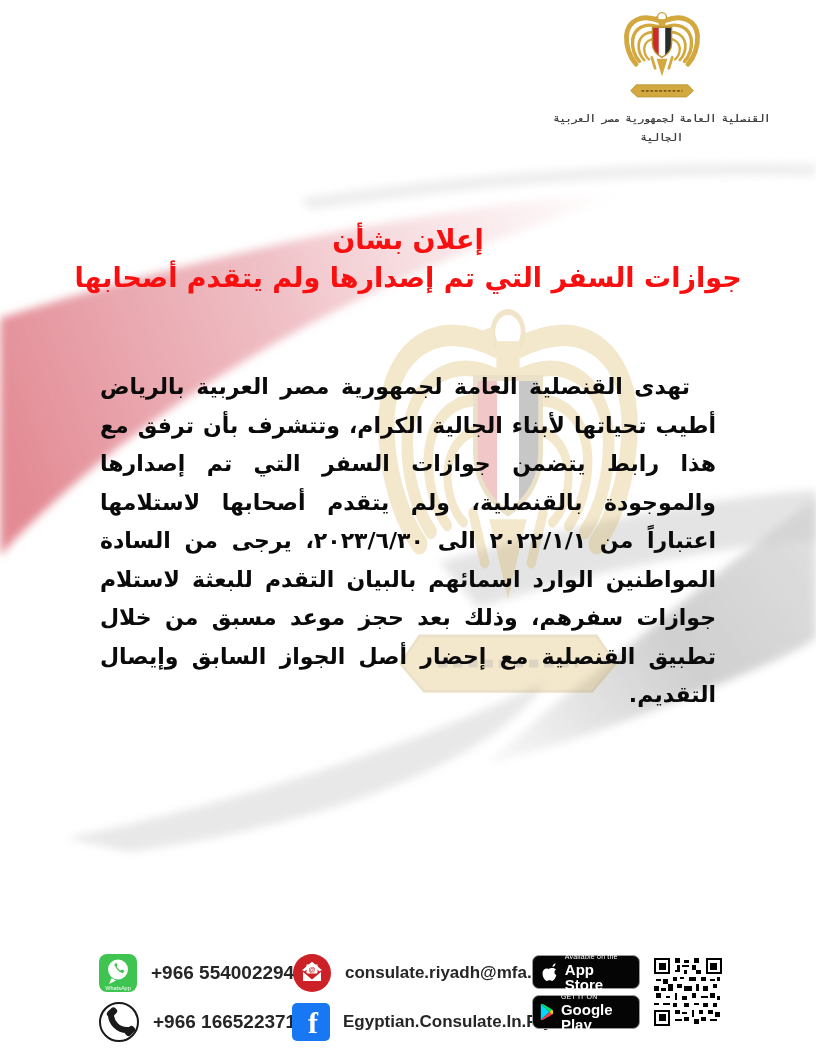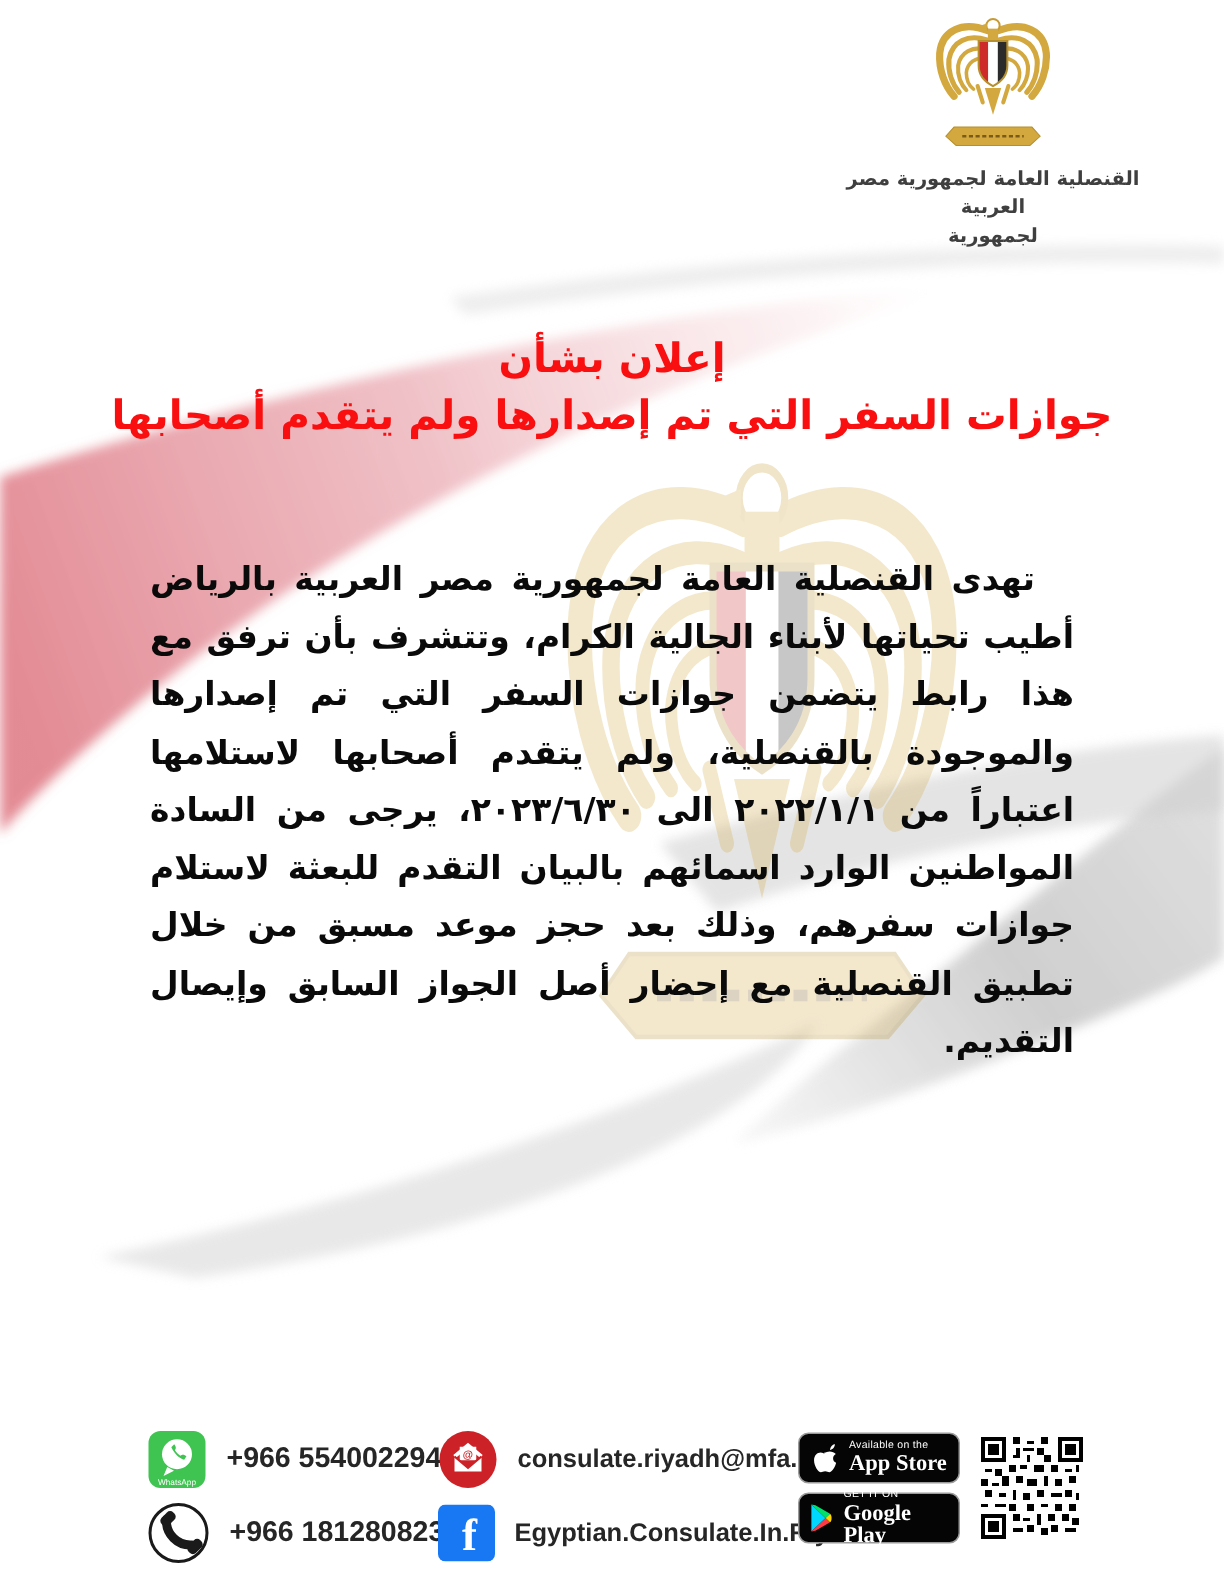--- a/index.html
+++ b/index.html
@@ -5,42 +5,42 @@
   html,body{margin:0;padding:0;background:#e9e9e9;}
   .page{position:relative;width:816px;height:1056px;background:#ffffff;overflow:hidden;
         font-family:"DejaVu Sans",sans-serif;margin:0 auto;}
   
   .flag-bg{position:absolute;left:0;top:0;width:816px;height:1056px;z-index:0;}
   .eagle-watermark{position:absolute;left:368px;top:292px;width:280px;height:430px;
         opacity:.26;z-index:0;}
   
   .emblem-block{position:absolute;top:8px;left:552px;width:220px;text-align:center;z-index:3;}
   .emblem-svg{width:82px;height:96px;display:inline-block;}
-  .org-name{font-size:13px;font-weight:bold;color:#3f3f3f;line-height:19px;direction:rtl;margin-top:2px;}
+  .org-name{font-size:10px;font-weight:bold;color:#3f3f3f;line-height:19px;direction:rtl;margin-top:2px;font-family:Liberation Mono, monospace;}
   
   .title-block{position:absolute;top:221px;left:0;width:816px;text-align:center;z-index:2;
         direction:rtl;font-weight:bold;font-size:27px;line-height:38px;color:#f90f0f;}
   .title-underlined{display:inline-block;border-bottom:4px solid #f90f0f;padding:0 3px 2px 3px;}
   
   .body-text{position:absolute;left:84px;width:648px;z-index:2;direction:rtl;
         text-align:justify;font-weight:bold;color:#0a0a0a;font-size:22px;line-height:38.5px;}
   .para1{top:352px;}
   .para2{top:636px;}
   .body-text p{margin:16px;text-indent:26px;}
   
   .footer-col{position:absolute;z-index:3;display:flex;flex-direction:column;gap:7px;}
   .contact-row{display:flex;align-items:center;gap:13px;height:42px;}
   .num-text{font-family:"Liberation Sans",sans-serif;font-weight:bold;font-size:19px;color:#262626;}
   .link-text{font-family:"Liberation Sans",sans-serif;font-weight:bold;font-size:17px;color:#262626;}
   .icon-box{flex:0 0 auto;display:block;}
   .badge{width:108px;height:34px;background:#050505;border:1px solid #9a9a9a;border-radius:7px;
         display:flex;align-items:center;padding:0 7px;gap:7px;box-sizing:border-box;color:#fff;}
   .badge-txt{display:flex;flex-direction:column;line-height:1;}
   .badge-top{font-family:"Liberation Sans",sans-serif;font-size:7px;letter-spacing:.2px;}
-  .badge-main{font-family:Liberation Serif, serif;font-size:15px;font-weight:bold;margin-top:2px;}
+  .badge-main{font-family:Liberation Sans, sans-serif;font-size:15px;font-weight:bold;margin-top:2px;}
   .qr-box{position:absolute;left:654px;top:958px;width:68px;height:68px;z-index:3;}
 </style>
 </head>
 <body>
 
 <div class="page">
 
   <svg class="flag-bg" viewBox="0 0 816 1056" xmlns="http://www.w3.org/2000/svg">
     <defs>
       <filter id="soft" x="-20%" y="-20%" width="140%" height="140%">
@@ -101,21 +101,21 @@
 
   <svg class="eagle-watermark" viewBox="0 0 120 140" preserveAspectRatio="none">
     <use href="#eagle"></use>
   </svg>
 
   <div class="emblem-block">
     <svg class="emblem-svg" viewBox="0 0 120 140">
       <use href="#eagle"></use>
     </svg>
     <div class="org-name">القنصلية العامة لجمهورية مصر العربية</div>
-    <div class="org-name" style="margin-top:0;">لجمهورية</div>
+    <div class="org-name" style="margin-top:0;">الجالية</div>
   </div>
 
   <div class="title-block">
     <div>إعلان بشأن</div>
     <div>جوازات السفر التي تم إصدارها ولم يتقدم أصحابها</div>
   </div>
 
   <div class="body-text para1">
     <p>تهدى القنصلية العامة لجمهورية مصر العربية بالرياض أطيب تحياتها لأبناء الجالية الكرام، وتتشرف بأن ترفق مع هذا رابط يتضمن جوازات السفر التي تم إصدارها والموجودة بالقنصلية، ولم يتقدم أصحابها لاستلامها اعتباراً من ٢٠٢٢/١/١ الى ٢٠٢٣/٦/٣٠، يرجى من السادة المواطنين الوارد اسمائهم بالبيان التقدم للبعثة لاستلام جوازات سفرهم، وذلك بعد حجز موعد مسبق من خلال تطبيق القنصلية مع إحضار أصل الجواز السابق وإيصال التقديم.</p>
   </div>
@@ -131,21 +131,21 @@
       </svg>
       <span class="num-text">+966 554002294</span>
     </div>
     <div class="contact-row">
       <svg class="icon-box" width="42" height="42" viewBox="0 0 42 42">
         <circle cx="21" cy="21" r="19" fill="#ffffff" stroke="#1a1a1a" stroke-width="2"></circle>
         <path d="M13,12 a16,16 0 0 0 17,17" fill="none" stroke="#1a1a1a" stroke-width="6" stroke-linecap="round"></path>
         <rect x="8.5" y="8" width="11" height="7" rx="3" fill="#1a1a1a" transform="rotate(-45 14 11.5)"></rect>
         <rect x="26.5" y="26.5" width="11" height="7" rx="3" fill="#1a1a1a" transform="rotate(-45 32 30)"></rect>
       </svg>
-      <span class="num-text">+966 181280823</span>
+      <span class="num-text">+966 166522371</span>
     </div>
   </div>
 
   <div class="footer-col" style="left:292px;top:952px;">
     <div class="contact-row">
       <svg class="icon-box" width="40" height="40" viewBox="0 0 40 40">
         <circle cx="20" cy="20" r="19" fill="#cb2127"></circle>
         <path d="M11,18 L20,10.5 L29,18" fill="none" stroke="#ffffff" stroke-width="2.5"></path>
         <rect x="14.5" y="11.5" width="11" height="9" fill="#ffffff"></rect>
         <text x="20" y="19" text-anchor="middle" font-family="Liberation Sans,sans-serif" font-size="7" font-weight="bold" fill="#cb2127">@</text>

